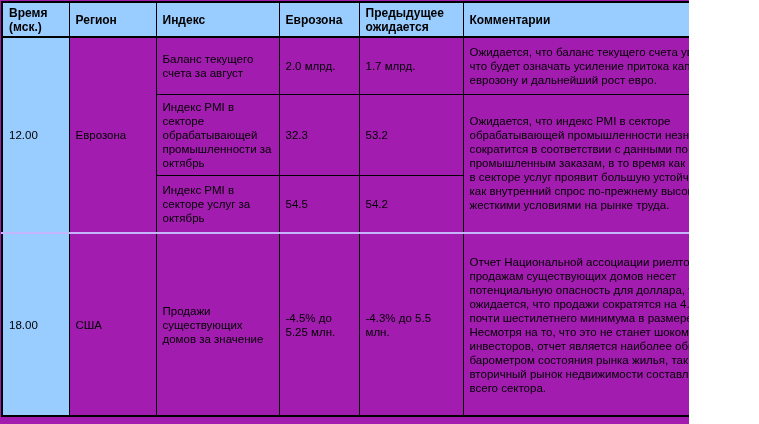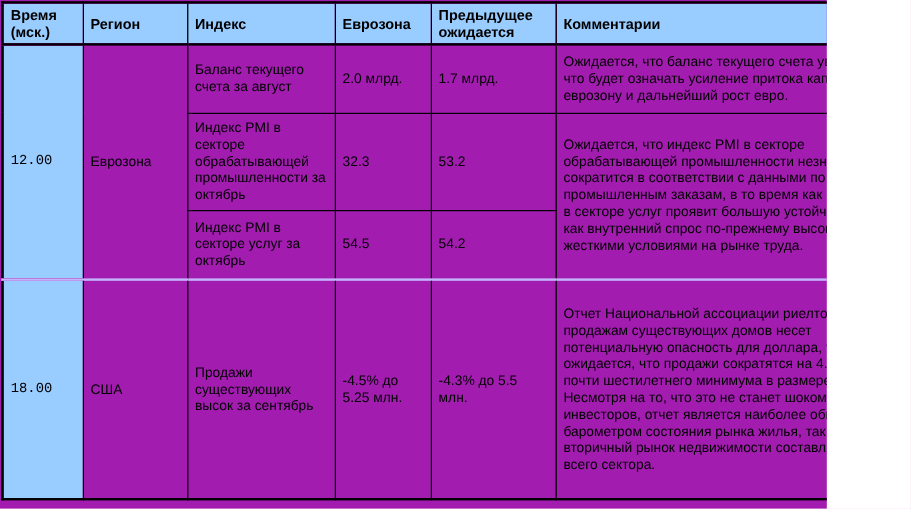--- a/index.html
+++ b/index.html
@@ -38,21 +38,20 @@
     background: #99CCFF;
     font-weight: bold;
     font-size: 12px;
     line-height: 14px;
     border-bottom: 2px solid #000000;
     vertical-align: middle;
   }
   td.time-cell {
     background: #99CCFF;
     padding-left: 11px;
-    font-family: Liberation Mono, monospace;
   }
   td.comment-cell {
     vertical-align: top;
     padding-top: 3px;
     line-height: 14.5px;
   }
   tr.group-start td {
     border-top: 2px solid #c4b5fd;
   }
 </style>
@@ -95,20 +94,20 @@
         <td class="comment-cell" rowspan="2">Ожидается, что индекс PMI в секторе обрабатывающей промышленности незначительно сократится в соответствии с данными по новым промышленным заказам, в то время как индекс PMI в секторе услуг проявит большую устойчивость, так как внутренний спрос по-прежнему высок в связи с жесткими условиями на рынке труда.</td>
       </tr>
       <tr style="height:58px">
         <td>Индекс PMI в секторе услуг за октябрь</td>
         <td>54.5</td>
         <td>54.2</td>
       </tr>
       <tr class="group-start" style="height:183px">
         <td class="time-cell">18.00</td>
         <td>США</td>
-        <td>Продажи существующих высок за сентябрь</td>
+        <td>Продажи существующих домов за значение</td>
         <td>-4.5% до 5.25 млн.</td>
         <td>-4.3% до 5.5 млн.</td>
         <td class="comment-cell">Отчет Национальной ассоциации риелторов по продажам существующих домов несет потенциальную опасность для доллара, так как ожидается, что продажи сократятся на 4.5% до почти шестилетнего минимума в размере 5.25 млн. Несмотря на то, что это не станет шоком для инвесторов, отчет является наиболее общим барометром состояния рынка жилья, так как вторичный рынок недвижимости составляет 87% от всего сектора.</td>
       </tr>
     </tbody>
   </table>
 </div>
 
 </body></html>

